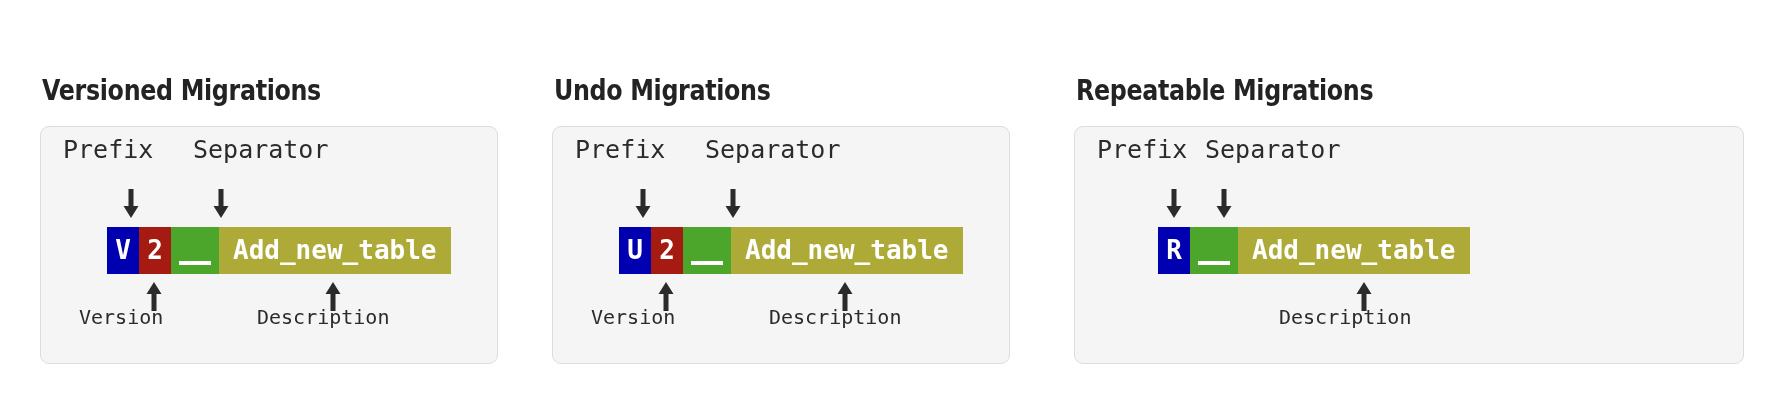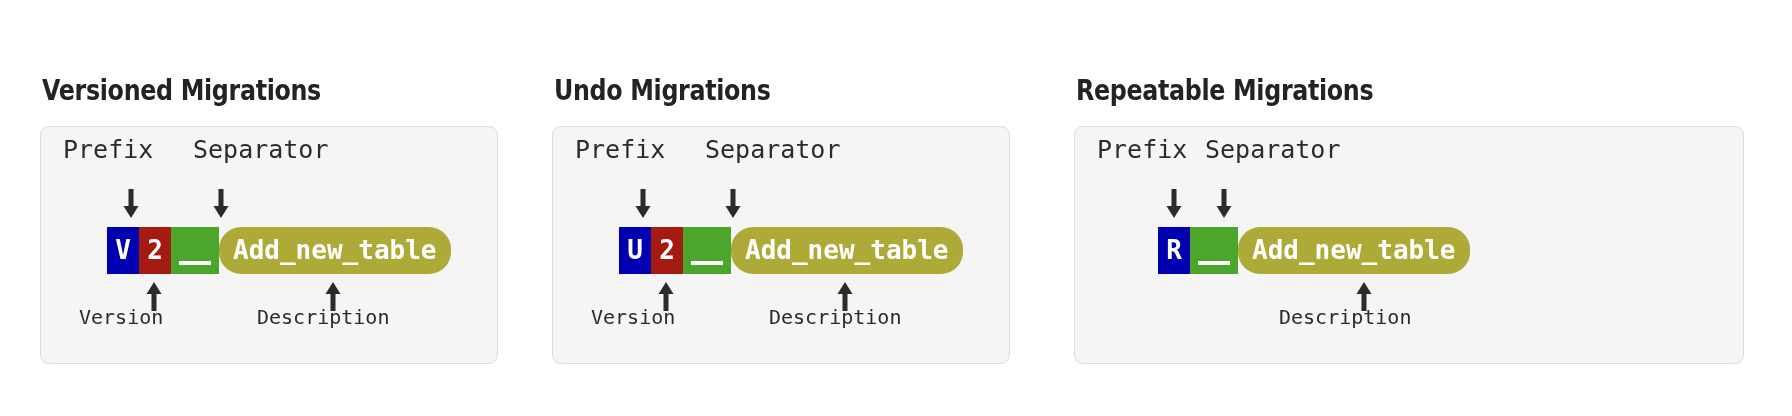--- a/index.html
+++ b/index.html
@@ -96,21 +96,21 @@
     justify-content: center;
     font-family: "DejaVu Sans Mono", "Liberation Mono", monospace;
     font-size: 26px;
     font-weight: bold;
     color: #ffffff;
     box-sizing: border-box;
   }
   .seg-prefix   { background: #0000b0; width: 32px; }
   .seg-version  { background: #a51b11; width: 32px; }
   .seg-sep      { background: #4ca62b; width: 48px; position: relative; }
-  .seg-desc     { background: #aeaa38; padding: 0 14px 0 14px; letter-spacing: 0px; border-radius: 22px; }
+  .seg-desc     { background: #aeaa38; padding: 0 14px 0 14px; letter-spacing: 0px; }
 
   .sep-underscore {
     position: absolute;
     left: 8px;
     right: 8px;
     bottom: 9px;
     height: 4px;
     background: #ffffff;
   }
 </style>

